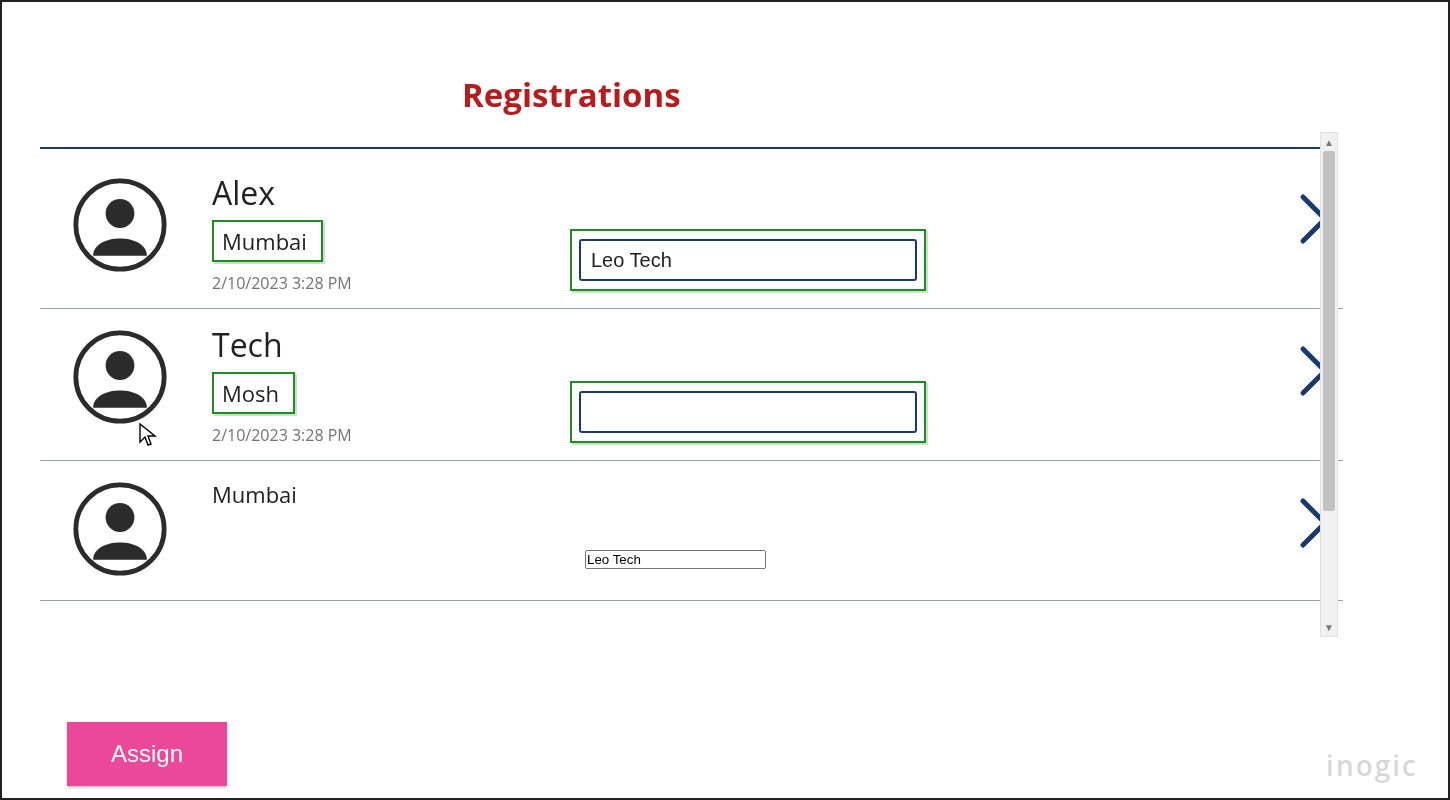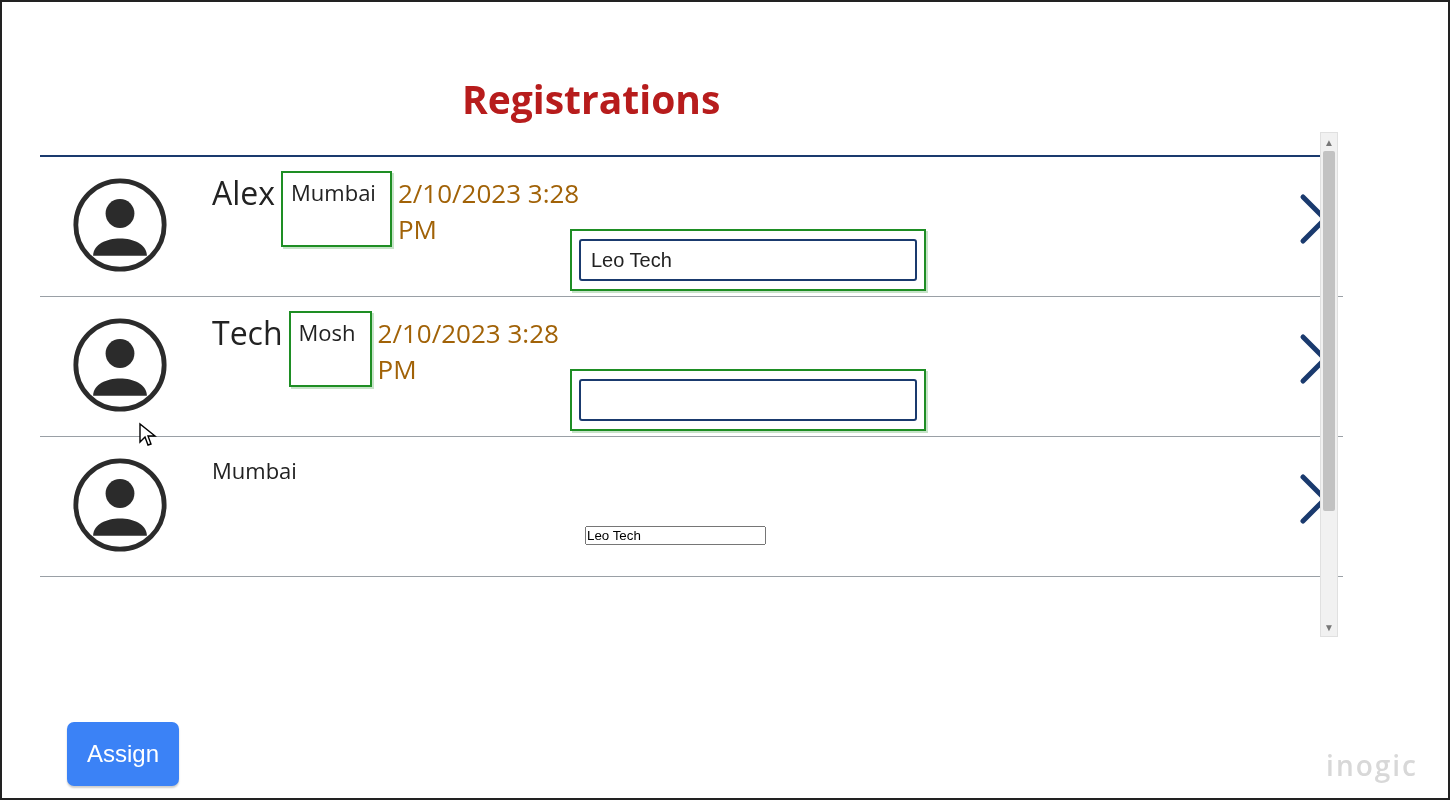--- a/index.html
+++ b/index.html
@@ -3,21 +3,21 @@
 <meta charset="utf-8">
 <style>
   * { box-sizing: border-box; margin:0; padding:0; }
   html,body { width:1450px; height:800px; font-family: "Segoe UI", "Open Sans", Arial, sans-serif; background:#fff; }
   .frame {
     width:1450px; height:800px; border:2px solid #222; position:relative;
     padding-top:20px;
   }
   .title {
     text-align:left;
-    font-size:39px;
+    font-size:33px;
     font-weight:700;
     color:#b71c1c;
     padding-left:460px;
     margin-top:50px;
     margin-bottom:30px;
   }
   .tophr {
     height:0;
     border-top:2px solid #1a3a6e;
     margin: 0 120px 0 38px;
@@ -35,39 +35,39 @@
     position:relative;
     min-height:140px;
   }
   .avatar {
     width:96px; height:96px; margin-left:32px; margin-right:44px; flex:0 0 auto;
     margin-top:6px;
   }
   .avatar svg { width:96px; height:96px; display:block; }
   .info {
     flex:0 0 370px;
-    display:flex; gap:6px;
+    display:flex; flex-direction:column; gap:6px;
   }
   .name {
     font-size:32px; color:#222; font-weight:400;
   }
   .city-badge {
     display:inline-block;
     border:2px solid #1e8e24;
     color:#222;
     font-size:22px;
     padding:4px 14px 4px 8px;
     box-shadow: 2px 2px 0 0 rgba(30,142,36,0.25);
     width:fit-content;
   }
   .city-plain {
     font-size:22px; color:#222; padding:4px 0;
   }
   .ts {
-    font-size:26px; color:#a16207; margin-top:4px;
+    font-size:16px; color:#737373; margin-top:4px;
   }
   .cbox {
     position:absolute;
     left:530px;
     top:72px;
   }
   .cbox .outer {
     border:2px solid #1e8e24;
     padding:8px 7px;
     box-shadow: 2px 2px 0 0 rgba(30,142,36,0.25);
@@ -98,23 +98,23 @@
   }
   .chev svg { width:34px; height:52px; display:block; }
   .scrollbar {
     position:absolute; top:130px; right:110px; width:18px; height:505px;
     background:#f1f1f1; border:1px solid #e0e0e0;
   }
   .sc-btn { width:100%; height:18px; background:#f1f1f1; display:flex; align-items:center; justify-content:center; font-size:10px; color:#777; }
   .sc-thumb { position:absolute; top:18px; left:2px; right:2px; height:360px; background:#c2c2c2; border-radius:2px; }
   .assign {
     position:absolute; left:65px; bottom:12px;
-    background:#3b82f6; color:#fff; font-size:24px;
-    border:none; border-radius:7px;
-    padding:18px 20px;
+    background:#ec4899; color:#fff; font-size:24px;
+    border:none; border-radius:0;
+    padding:18px 44px;
     cursor:pointer;
     box-shadow:0 2px 2px rgba(0,0,0,0.2);
   }
   .watermark {
     position:absolute; right:30px; bottom:14px;
     color:#d8d8d8; font-size:28px; letter-spacing:2px; font-weight:600;
   }
   .cursor {
     position:absolute; left:136px; top:420px; width:20px; height:26px; pointer-events:none;
   }

